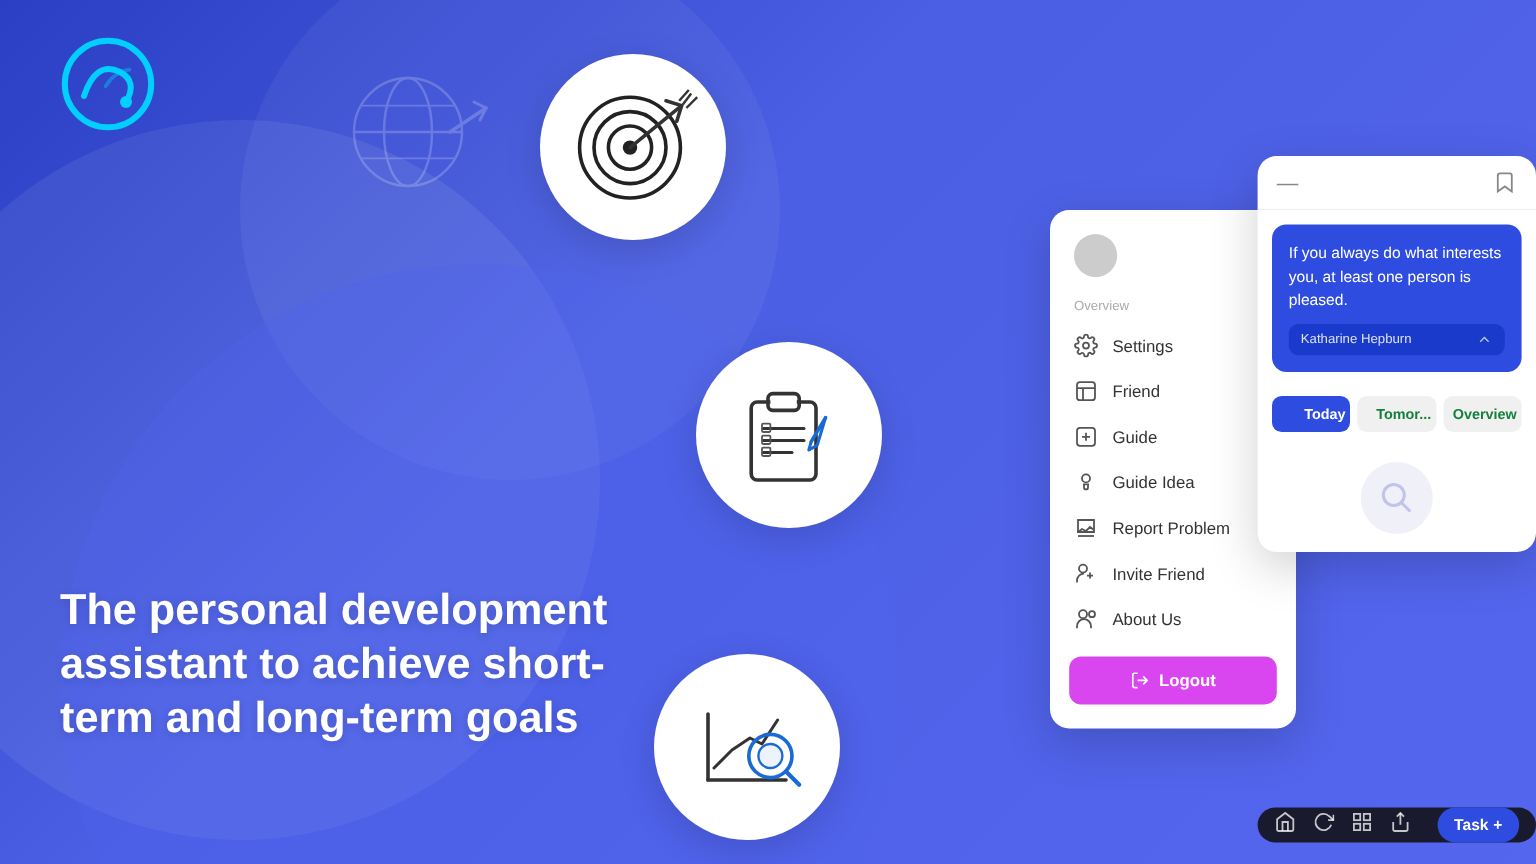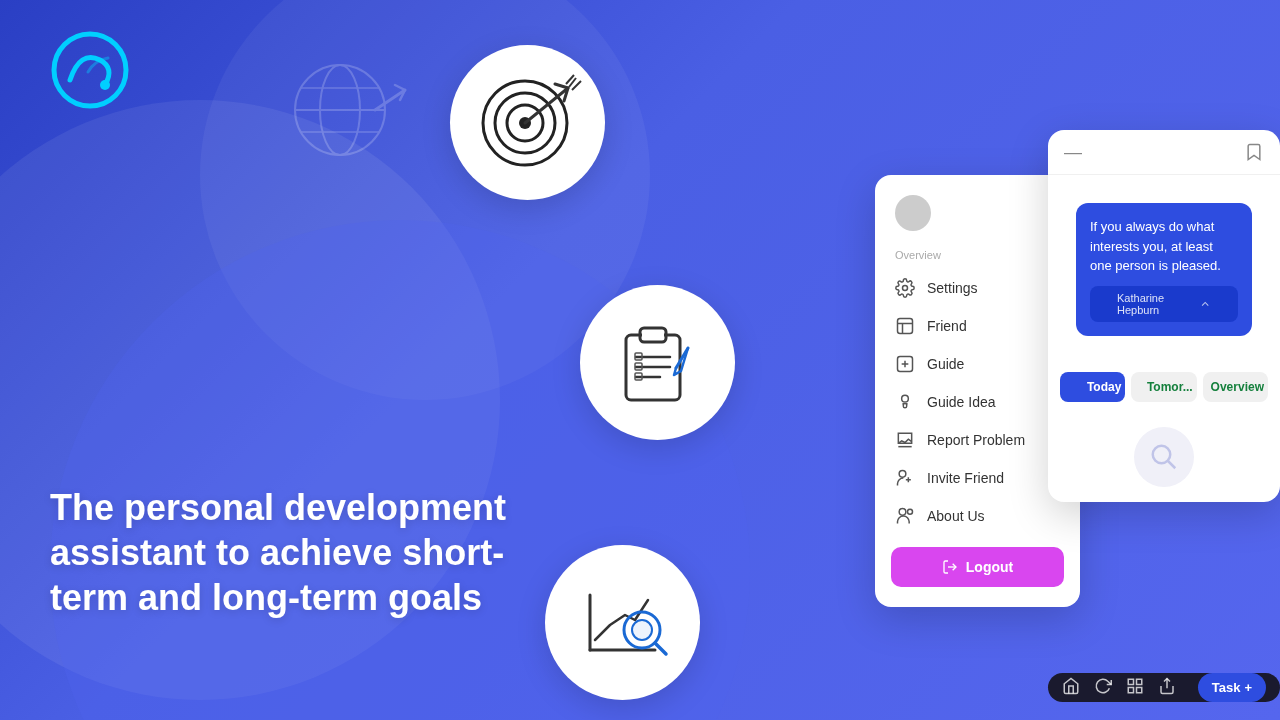--- a/index.html
+++ b/index.html
@@ -203,38 +203,38 @@
     }
 
     .chat-minimize {
       font-size: 18px;
       color: #888;
       cursor: pointer;
       line-height: 1;
     }
 
     .chat-quote {
-      margin: 28px;
+      margin: 12px;
       background: #2e4de0;
       border-radius: 12px;
       padding: 14px;
       color: white;
       position: relative;
     }
 
     .chat-quote-text {
       font-size: 13px;
       line-height: 1.5;
       margin-bottom: 10px;
     }
 
     .chat-quote-author-bar {
       background: #1a3acc;
       border-radius: 8px;
-      padding: 6px 27px;
+      padding: 6px 10px;
       display: flex;
       align-items: center;
       justify-content: space-between;
     }
 
     .chat-quote-author {
       font-size: 11px;
       color: rgba(255,255,255,0.85);
     }
 

